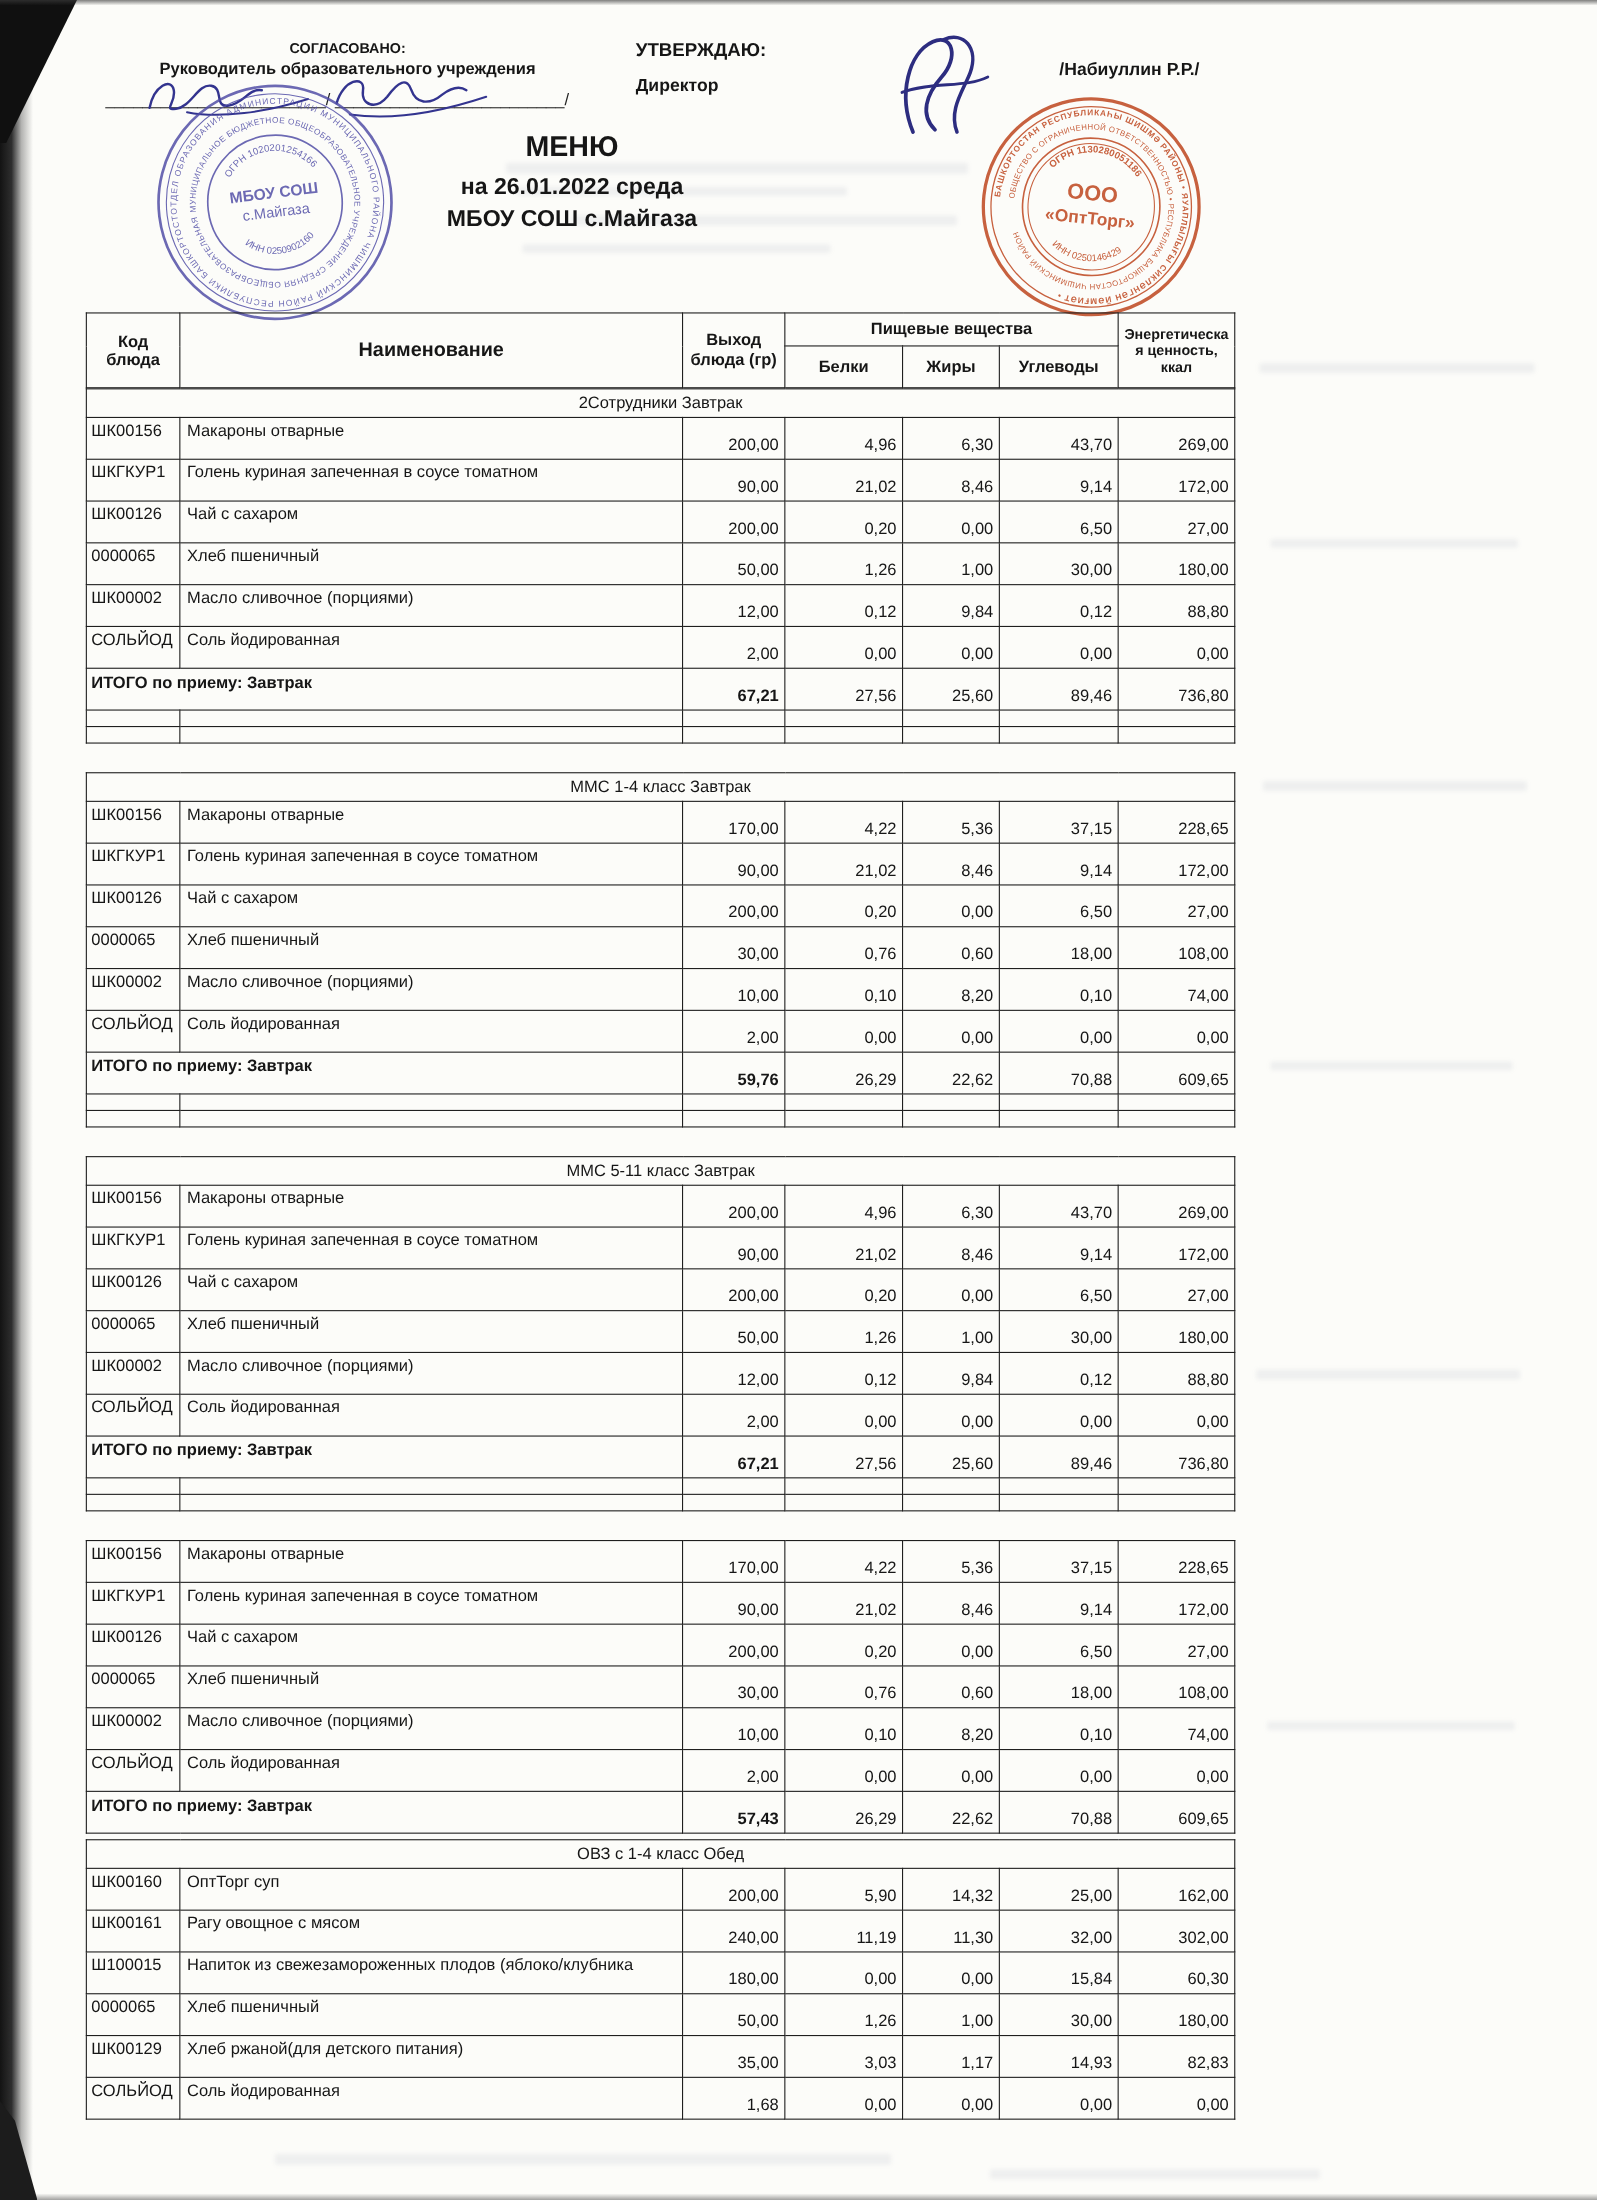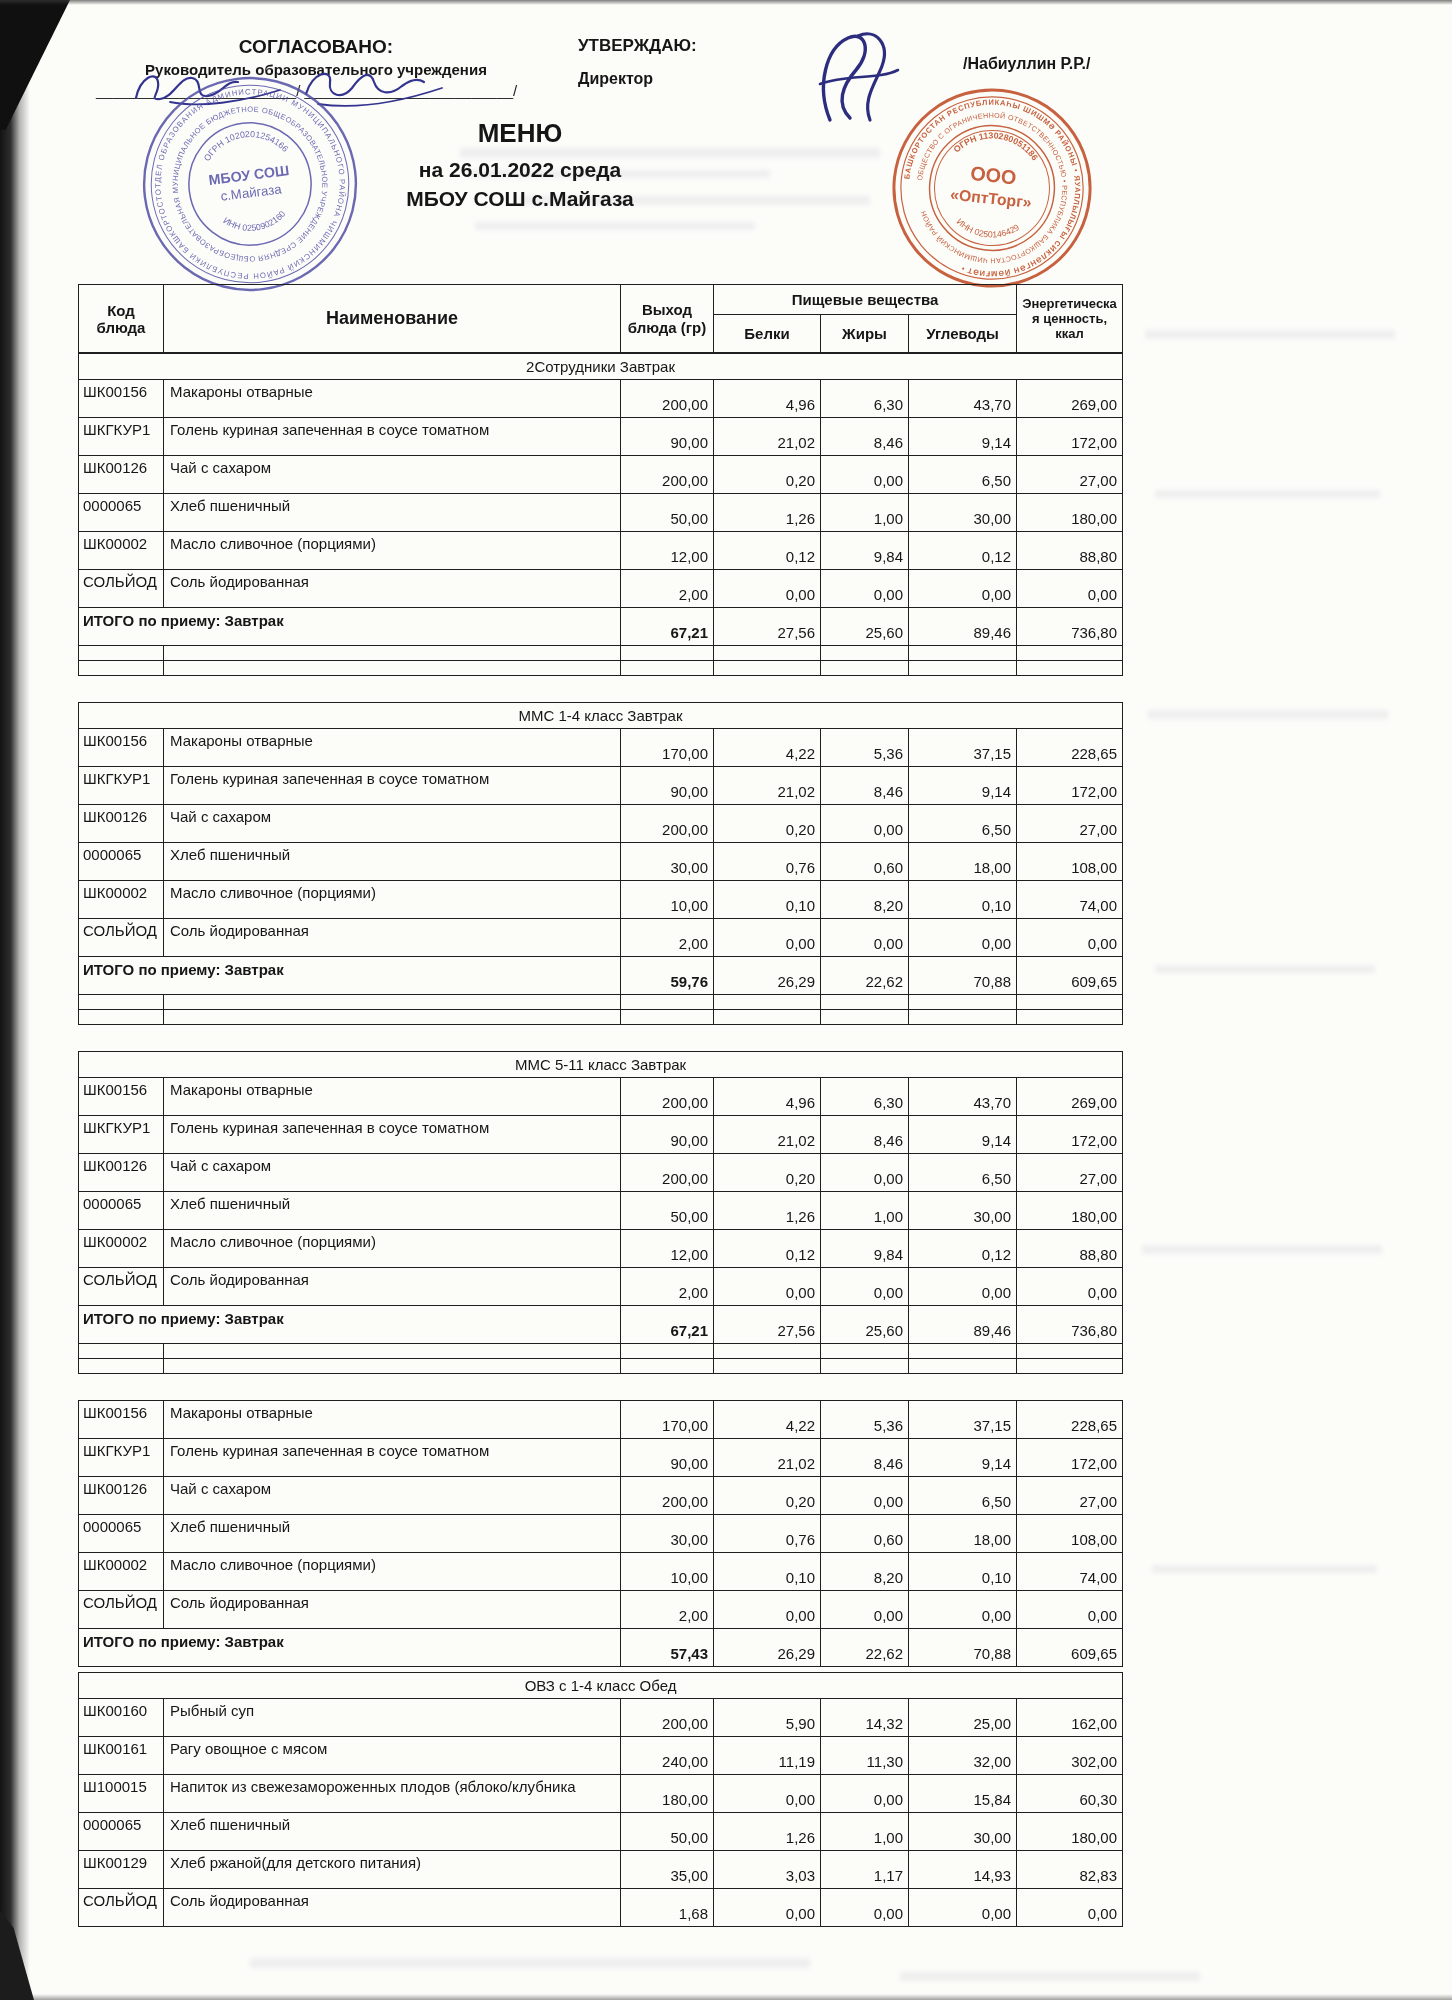--- a/index.html
+++ b/index.html
@@ -40,21 +40,21 @@
   }
   .ghost {
     position:absolute;
     background: rgba(100,112,140,.09);
     filter: blur(2px);
     border-radius:2px;
   }
 
   
   .approve-left { position:absolute; left:110px; top:36px; width:412px; text-align:center; }
-  .approve-left .a-title { font-size:19px; font-weight:bold; }
+  .approve-left .a-title { font-size:13px; font-weight:bold; }
   .approve-left .a-sub { font-size:15px; font-weight:bold; margin-top:3px; }
   .sign-line { position:absolute; left:96px; top:82px; width:430px; font-size:15px; color:#222; white-space:nowrap; }
   .approve-right { position:absolute; left:578px; top:36px; }
   .approve-right .a-title { font-size:17px; font-weight:bold; }
   .approve-right .a-sub { font-size:16px; font-weight:bold; margin-top:14px; }
   .director-name { position:absolute; left:963px; top:55px; font-size:16px; font-weight:bold; }
 
   
   .doc-title { position:absolute; left:295px; top:118px; width:450px; text-align:center; font-weight:bold; }
   .doc-title .t1 { font-size:26px; margin-bottom:9px; }
@@ -593,21 +593,21 @@
             <col style="width:88px">
             <col style="width:108px">
             <col style="width:106px">
   </colgroup>
 <tbody>
             <tr>
               <td class="section-title" colspan="7">ОВЗ с 1-4 класс Обед</td>
             </tr>
             <tr class="data-row">
               <td class="cell-code">ШК00160</td>
-              <td class="cell-name">Рыбный суп</td>
+              <td class="cell-name">ОптТорг суп</td>
               <td class="cell-num">200,00</td>
               <td class="cell-num">5,90</td>
               <td class="cell-num">14,32</td>
               <td class="cell-num">25,00</td>
               <td class="cell-num">162,00</td>
             </tr>
             <tr class="data-row">
               <td class="cell-code">ШК00161</td>
               <td class="cell-name">Рагу овощное с мясом</td>
               <td class="cell-num">240,00</td>

